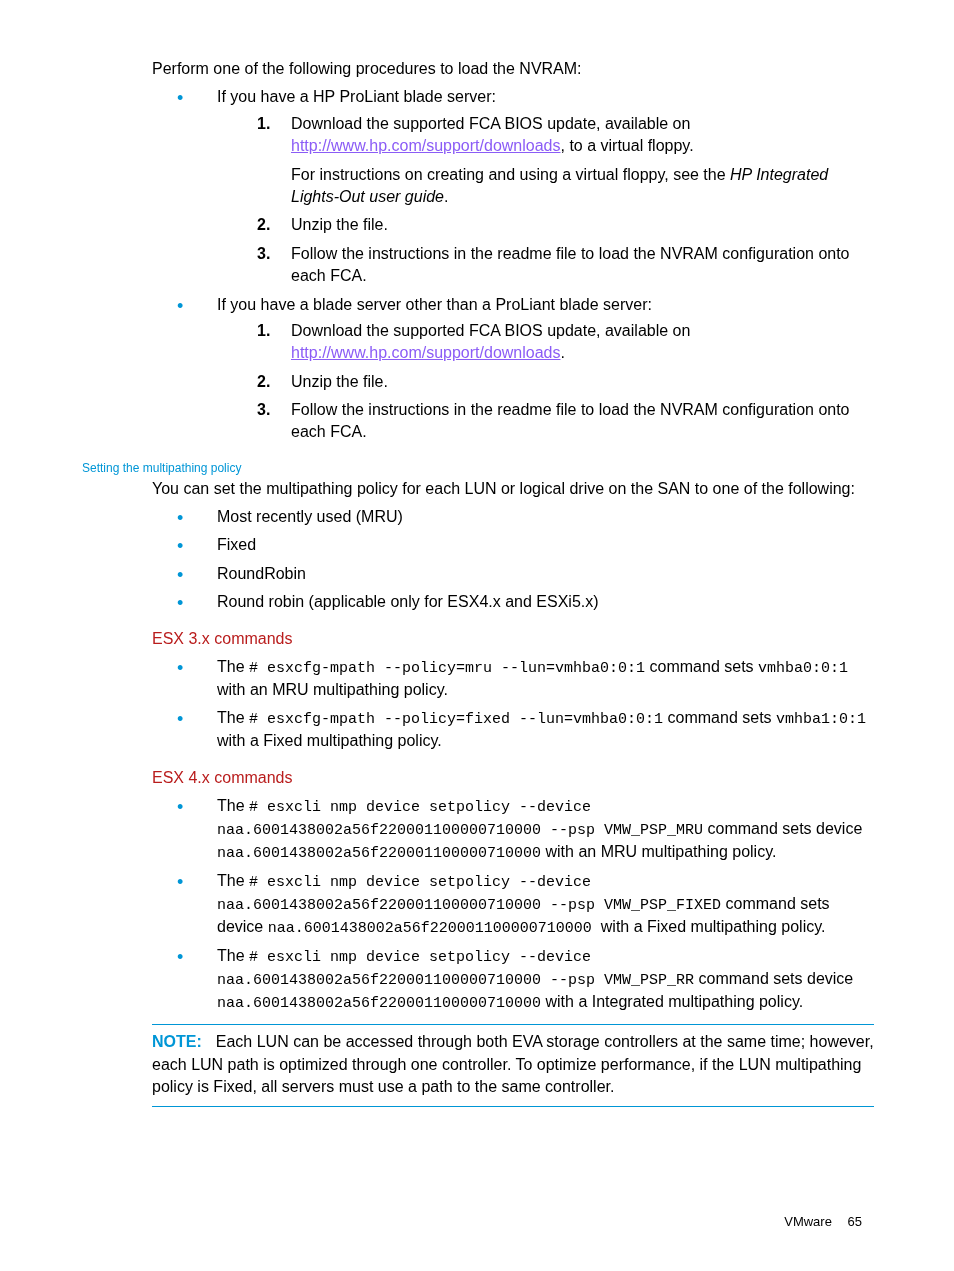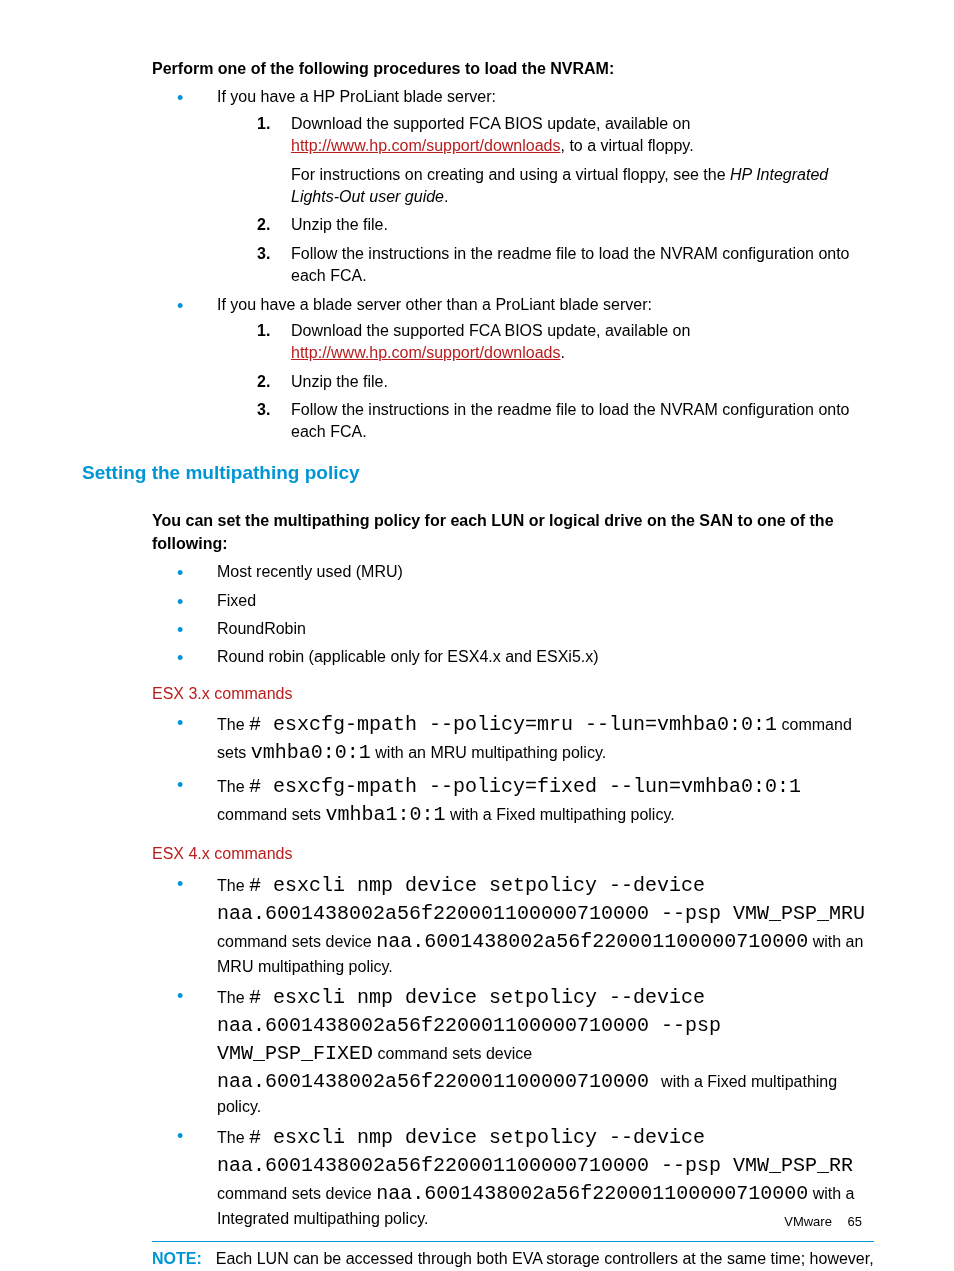--- a/index.html
+++ b/index.html
@@ -9,49 +9,49 @@
     height: 1271px;
     font-family: Verdana, Arial, sans-serif;
     font-size: 16px;
     color: #000;
     position: relative;
     box-sizing: border-box;
     padding: 58px 80px 40px 82px;
     line-height: 1.4;
   }
   p { margin: 0 0 4px 0; }
-  .intro { margin-left: 70px; margin-bottom: 6px; font-weight: bold; }
+  .intro { margin-left: 70px; margin-bottom: 6px; }
   ul.bul { list-style: none; padding: 0; margin: 0 0 0 95px; }
   ul.bul > li { position: relative; padding-left: 40px; margin-bottom: 6px; }
   ul.bul > li::before {
     content: "•"; position: absolute; left: 0; top: 0;
     color: #0096d6; font-size: 18px;
   }
   ol.num { list-style: none; padding: 0; margin: 4px 0 0 40px; }
   ol.num > li { position: relative; padding-left: 34px; margin-bottom: 6px; }
   ol.num > li .n {
     position: absolute; left: 0; top: 0; font-weight: bold;
   }
   .subp { margin-top: 6px; }
-  a { color: #b91c1c; text-decoration: underline; }
+  a { color: #8b5cf6; text-decoration: underline; }
   em.ital { font-style: italic; }
   h2.sec {
     font-family: Verdana, Arial, sans-serif;
-    font-weight: bold;
+    font-weight: normal;
     color: #0096d6;
-    font-size: 19px;
-    margin: 16px 0 24px 0;
+    font-size: 12px;
+    margin: 16px 0 1px 0;
   }
   h3.sub {
     font-weight: normal;
     color: #b91c1c;
     font-size: 16px;
     margin: 14px 0 6px 70px;
   }
-  code, .mono { font-family: "Courier New", monospace; font-size: 20px; }
+  code, .mono { font-family: "Courier New", monospace; font-size: 15px; }
   .note-block {
     margin: 10px 0 0 70px;
     border-top: 1px solid #0096d6;
     border-bottom: 1px solid #0096d6;
     padding: 6px 0 8px 0;
   }
   .note-label { font-weight: bold; color: #0096d6; margin-right: 14px; text-align: right; }
   .footer {
     position: absolute;
     bottom: 40px;

